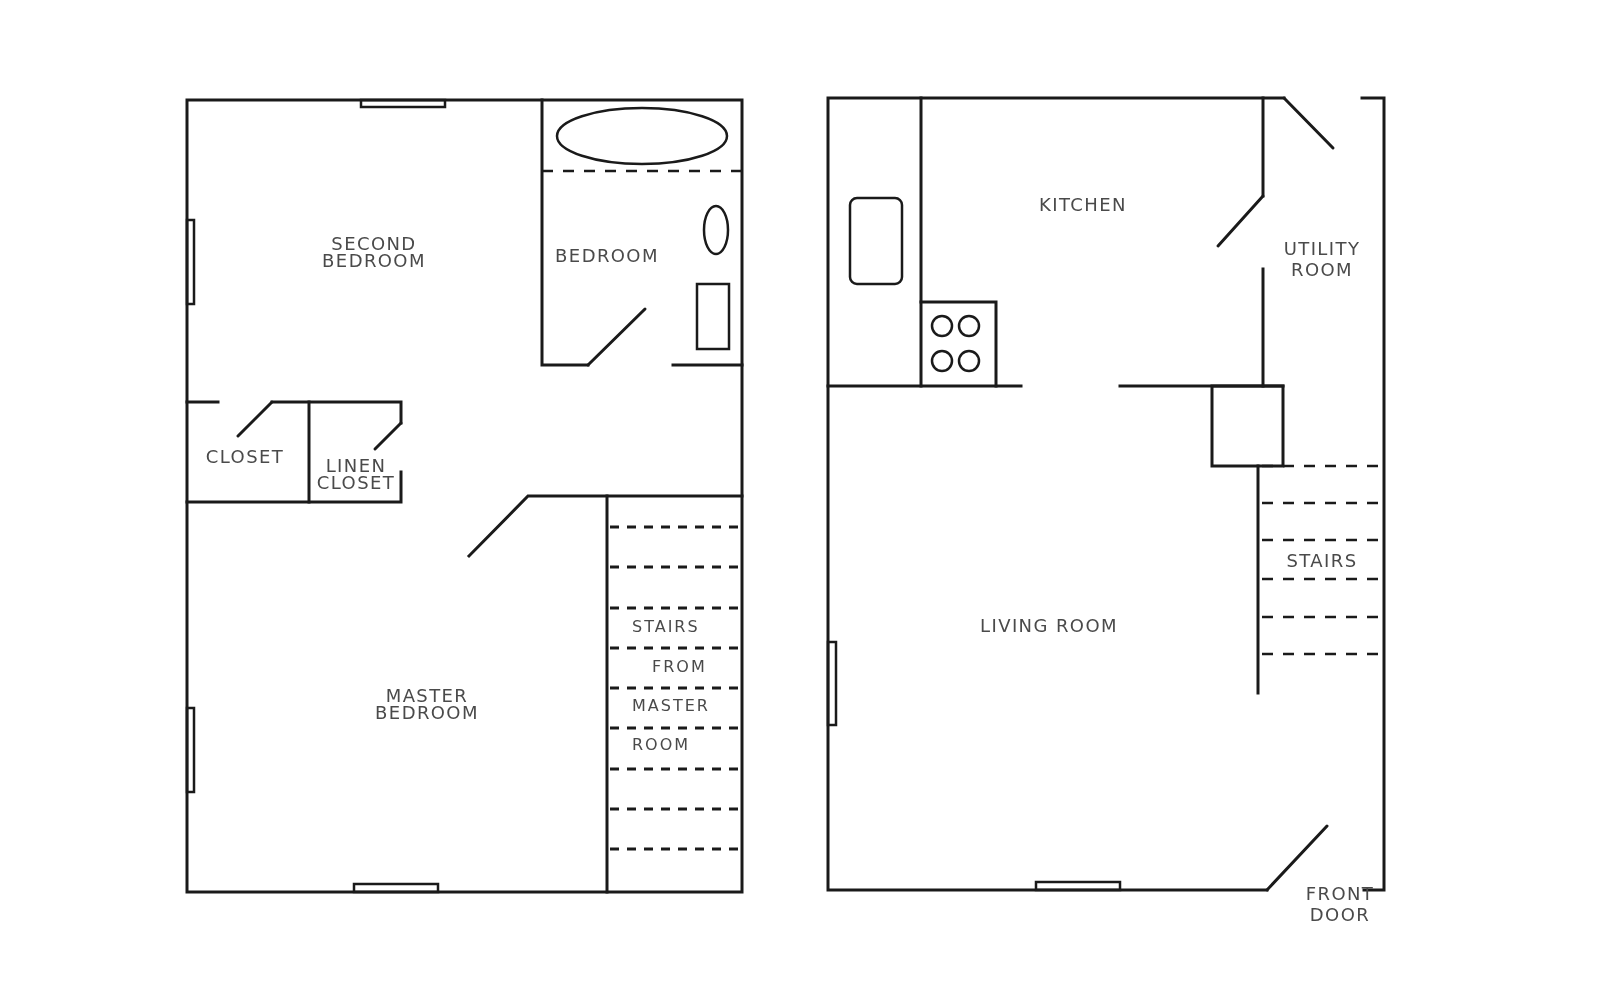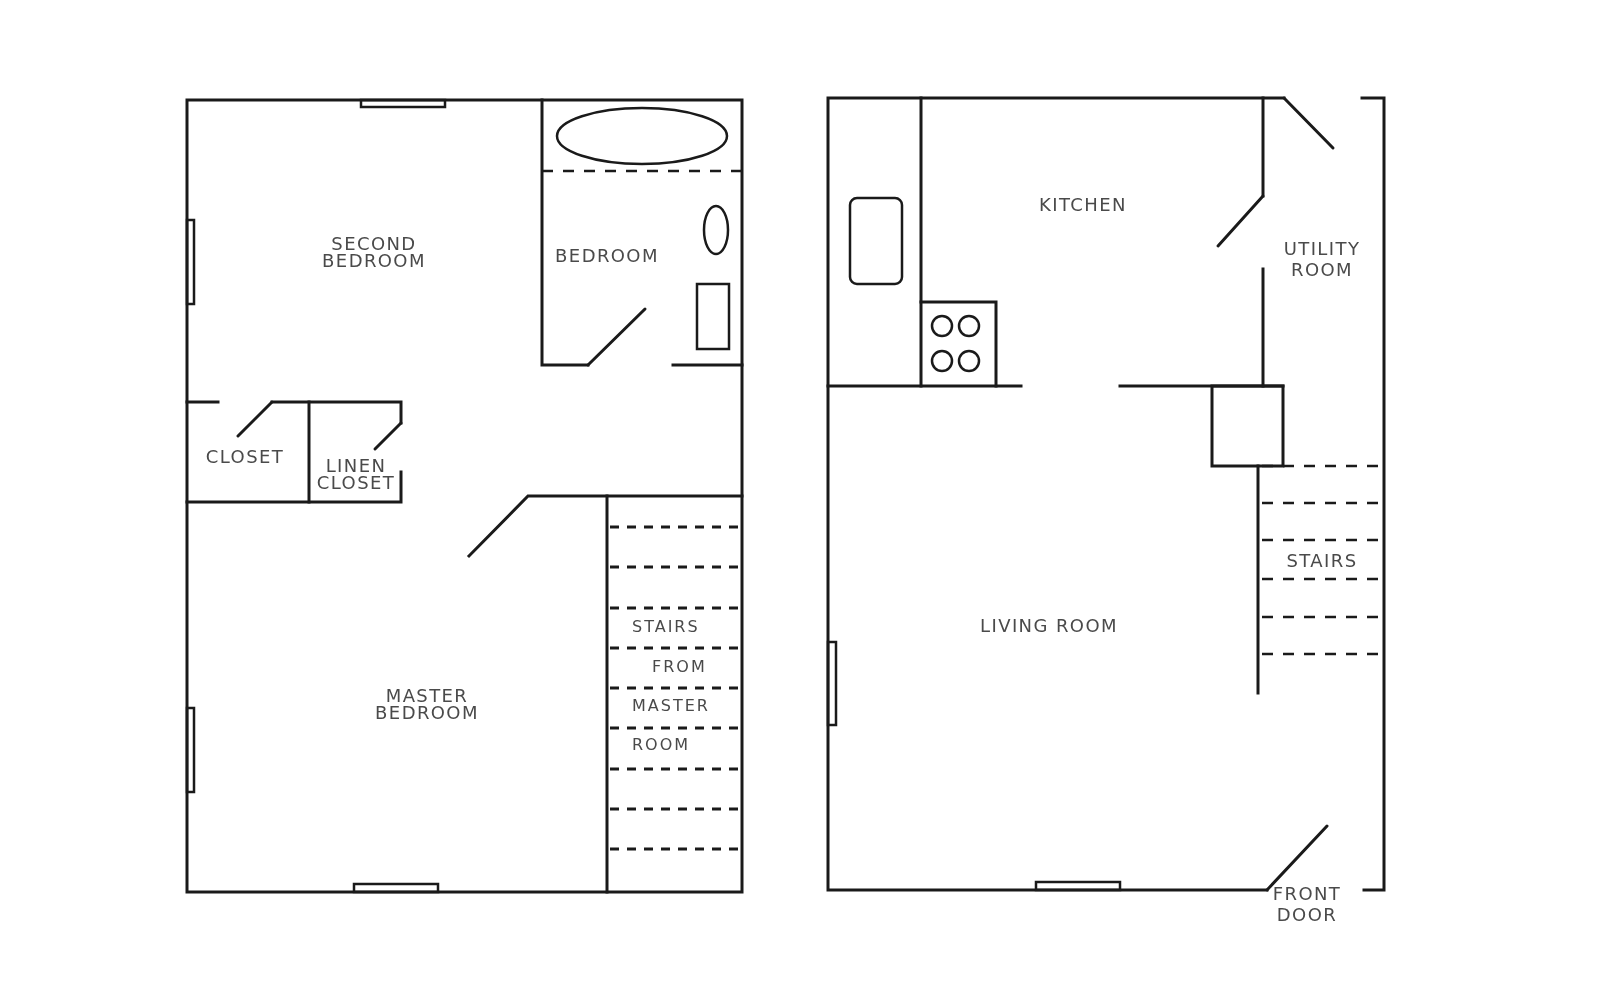--- a/index.html
+++ b/index.html
@@ -144,16 +144,16 @@
 <div class="lbl" style="left:1322px; top:259px;">
   <div style="margin-bottom:4px;">UTILITY</div>
   <div>ROOM</div>
 </div>
 <div class="lbl" style="left:1049px; top:625px;">
   <div>LIVING ROOM</div>
 </div>
 <div class="lbl" style="left:1322px; top:560px;">
   <div>STAIRS</div>
 </div>
-<div class="lbl" style="left:1307px; top:904px;">
+<div class="lbl" style="left:1340px; top:904px;">
   <div style="margin-bottom:4px;">FRONT</div>
   <div>DOOR</div>
 </div>
 
 </body></html>

